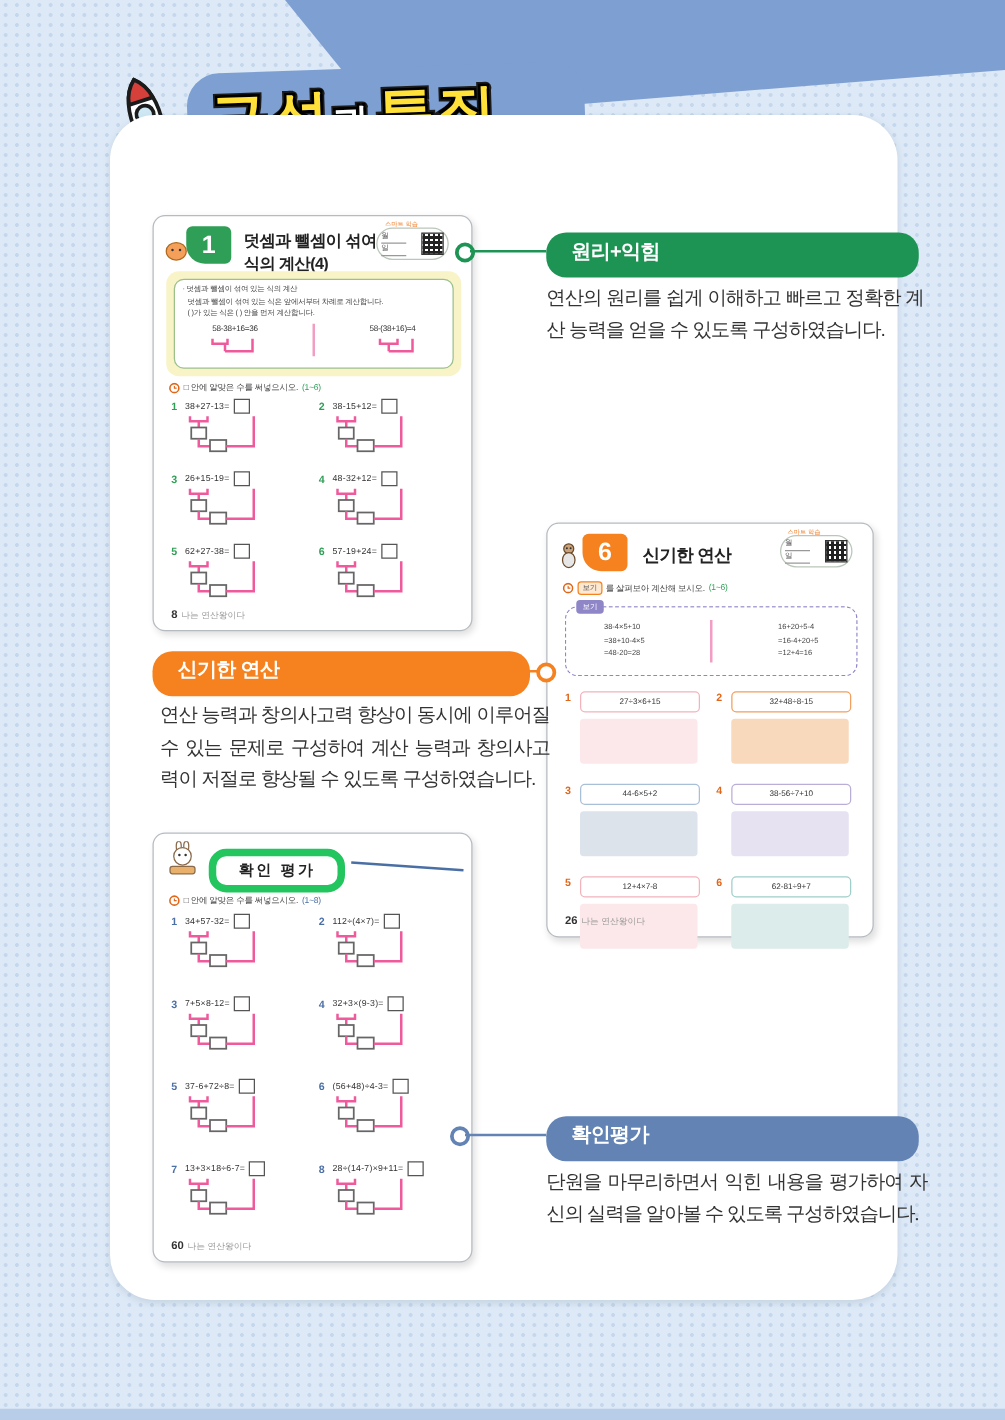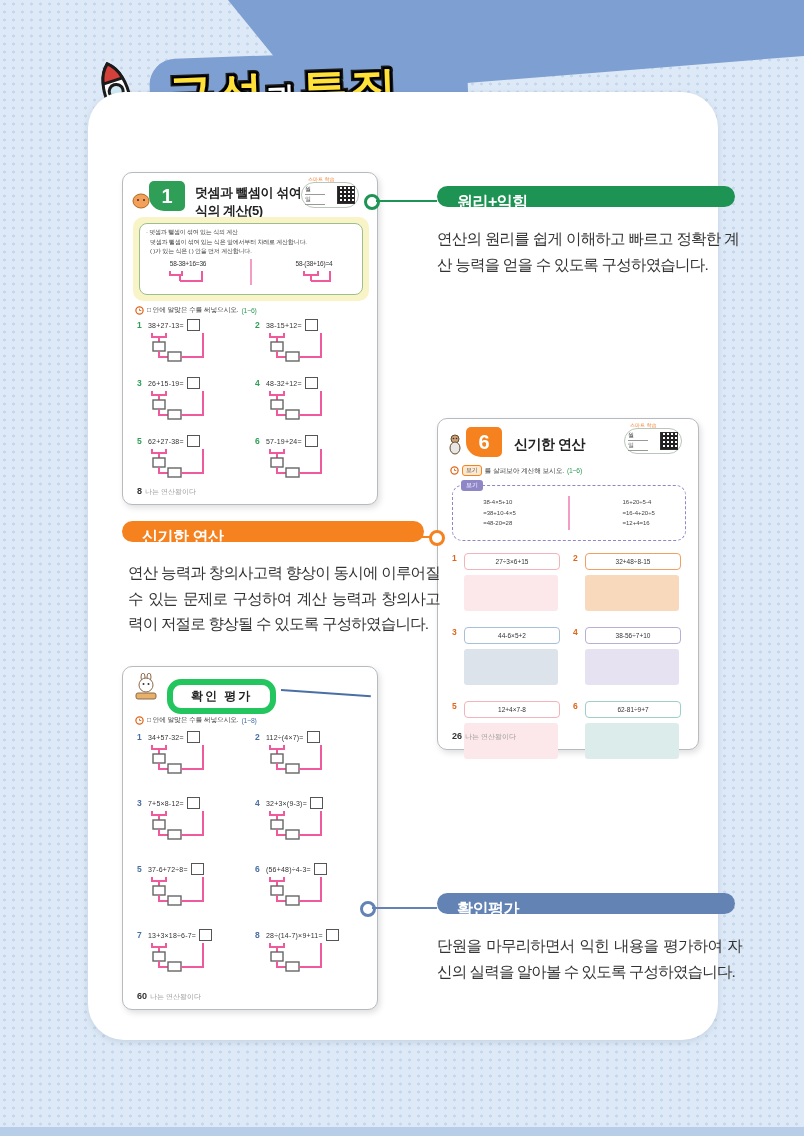--- a/index.html
+++ b/index.html
@@ -18,21 +18,21 @@
     -webkit-text-stroke:7px #1b1b1b;paint-order:stroke fill;
     text-shadow:2px 2px 0 #000,-2px 2px 0 #000,2px -2px 0 #000,-2px -2px 0 #000;}
   .page-title .big{font-size:46px;letter-spacing:3px;}
   .page-title .small{font-size:30px;color:#ffffff;letter-spacing:1px;}
   .rocket{position:absolute;left:88px;top:58px;transform:rotate(-18deg);}
   
   .panel{position:absolute;left:88px;top:92px;width:630px;height:948px;background:#fff;
     border-radius:36px;box-shadow:0 2px 6px rgba(90,110,140,.18);}
   .bottom-strip{position:absolute;left:0;bottom:0;width:804px;height:9px;background:#b7cde8;}
   
-  .badge{position:absolute;height:21px;line-height:31px;border-radius:16px;color:#fff;
+  .badge{position:absolute;height:36px;line-height:31px;border-radius:16px;color:#fff;
     font-weight:bold;font-size:16px;padding-left:20px;box-sizing:border-box;letter-spacing:-0.5px;}
   .badge.green{background:#1e9454;}
   .badge.orange{background:#f5821f;}
   .badge.blue{background:#6283b4;}
   .bodytext{position:absolute;font-size:15.5px;color:#333;line-height:1.66;letter-spacing:-0.8px;text-align:justify;}
   .conn{position:absolute;height:2px;}
   .conn.green{background:#1e9454;}
   .conn.orange{background:#f5821f;}
   .conn.blue{background:#6283b4;}
   .node{position:absolute;width:10px;height:10px;border-radius:50%;background:#fff;border:3px solid;}
@@ -129,21 +129,21 @@
     <div class="mascot" style="left:8px;top:18px;">
       <svg width="20" height="18" viewBox="0 0 20 18">
           <ellipse cx="10" cy="10" rx="8" ry="7" fill="#f5a05a" stroke="#b06a20"></ellipse>
           <circle cx="7" cy="9" r="1" fill="#333"></circle>
           <circle cx="13" cy="9" r="1" fill="#333"></circle>
         </svg>
     </div>
     <div class="unitbox g" style="left:26px;top:8px;">1</div>
     <div class="ptitle one" style="left:72px;top:11px;">
       <div>덧셈과 뺄셈이 섞여 있는</div>
-      <div>식의 계산(5)</div>
+      <div>식의 계산(4)</div>
     </div>
     <div class="smart" style="left:185px;top:3px;">스마트 학습</div>
     <div class="cloud" style="left:178px;top:9px;">
       <div class="cloud-dates">
         <span>월</span>
         <span>일</span>
       </div>
       <div class="qr"></div>
     </div>
     <div class="notebox" style="left:10px;top:44px;width:236px;height:84px;">

